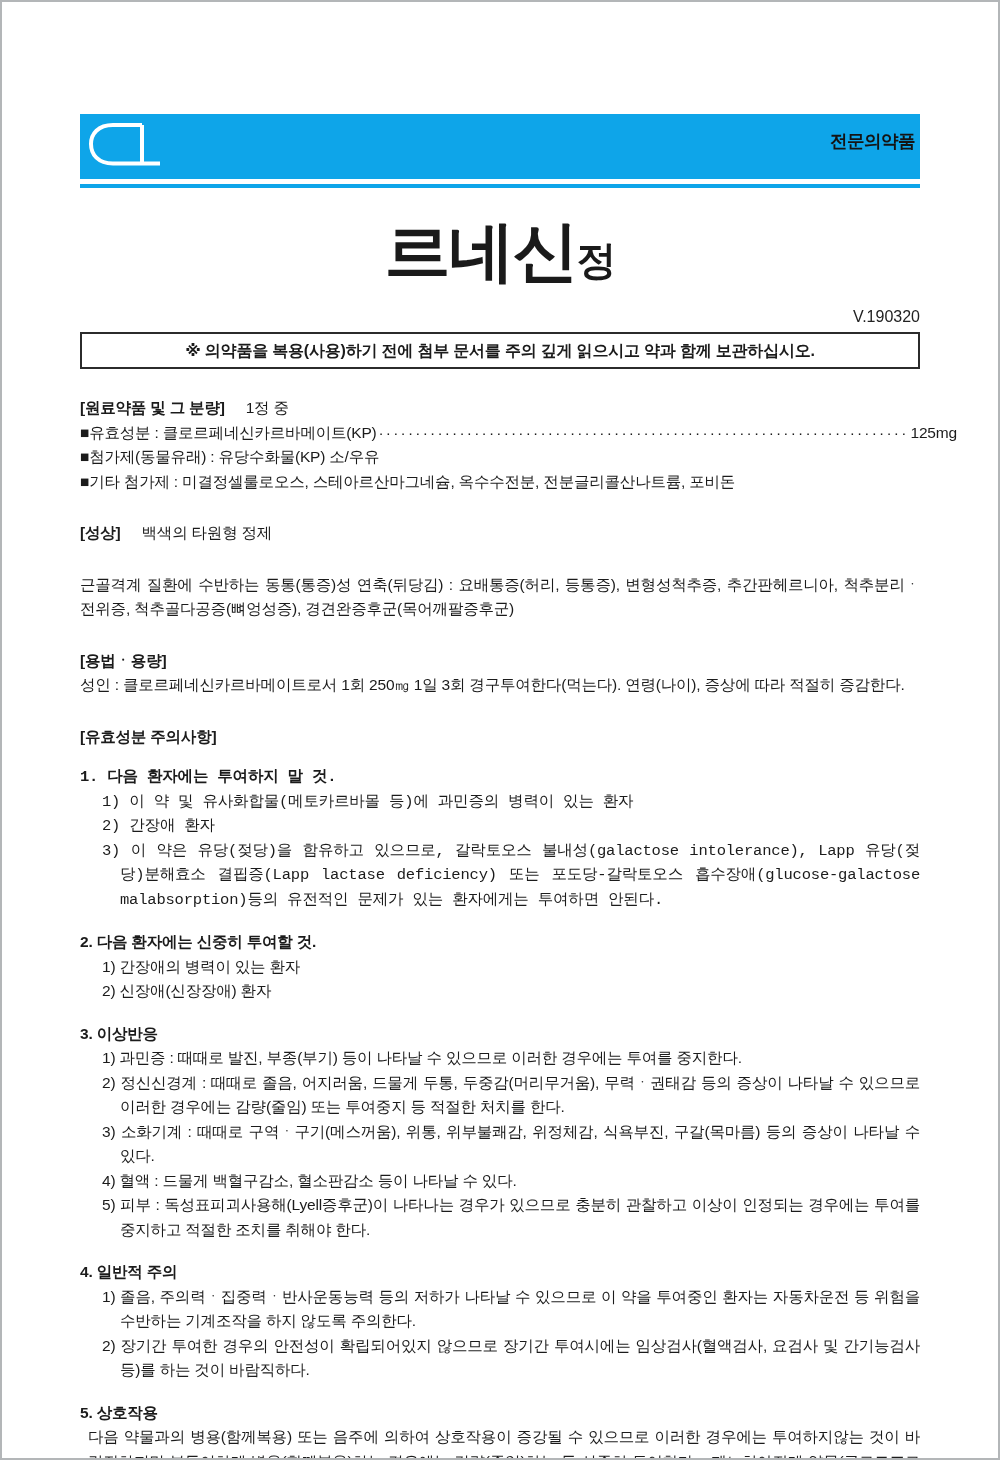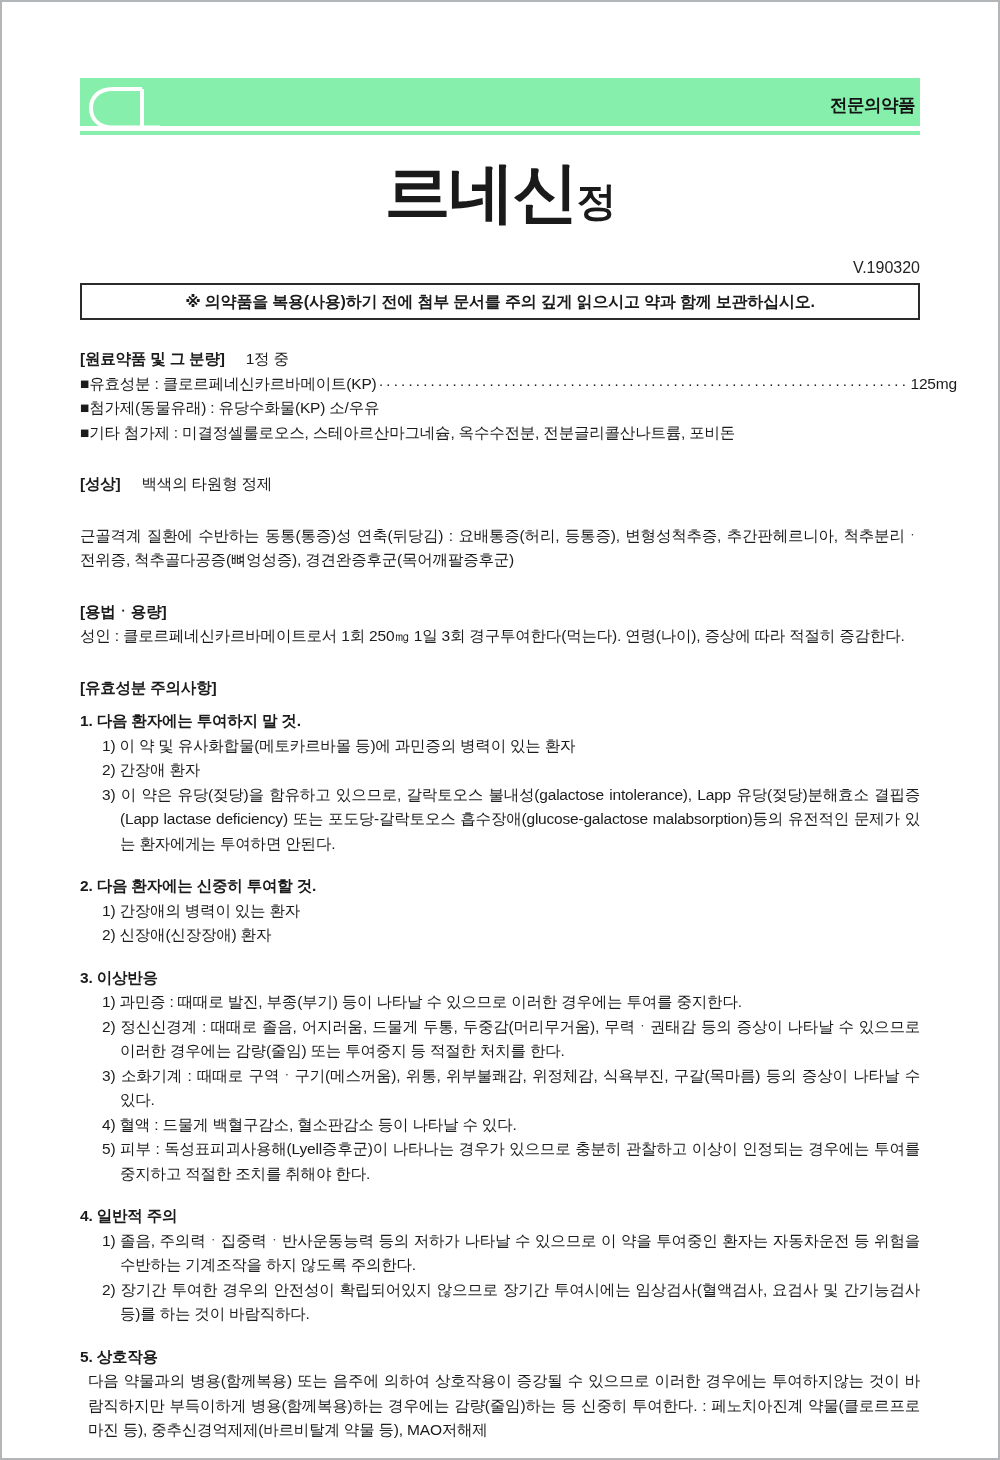--- a/index.html
+++ b/index.html
@@ -16,63 +16,63 @@
   }
   .content {
     padding: 0 78px;
     font-size: 15.5px;
     line-height: 24.5px;
     letter-spacing: -0.2px;
   }
   
   .header-bar {
     position: relative;
-    margin-top: 76px;
-    height: 57px;
-    background: #86efac;
+    margin-top: 112px;
+    height: 74px;
+    background: #0ea5e9;
   }
   .header-stripe {
     position: absolute;
     left: 0; right: 0;
     bottom: 4px;
     height: 5px;
     background: #ffffff;
   }
   .logo-svg { position: absolute; left: 8px; top: 7px; }
   .badge {
     position: absolute;
     right: 5px;
     top: 15px;
     font-size: 17.5px;
     font-weight: 700;
     color: #141414;
     letter-spacing: -0.5px;
   }
   
-  .title-row { text-align: center; margin-top: 18px; line-height: 78px; white-space: nowrap; }
+  .title-row { text-align: center; margin-top: 24px; line-height: 78px; white-space: nowrap; }
   .title-main { font-size: 66px; font-weight: 700; letter-spacing: -2px; color: #1a1a1a; }
   .title-suffix { font-size: 40px; font-weight: 700; letter-spacing: -1px; color: #1a1a1a; }
-  .version { text-align: right; font-size: 16px; line-height: 18px; margin-top: 10px; color: #222; letter-spacing: 0; }
+  .version { text-align: right; font-size: 16px; line-height: 18px; color: #222; letter-spacing: 0; }
   .warning-box {
     border: 2px solid #2b2b2b;
     margin-top: 6px;
     padding: 7px 6px;
     text-align: center;
     font-weight: 700;
     font-size: 16px;
     line-height: 19px;
   }
   
   .sec { margin-top: 27px; }
   .h { font-weight: 700; margin-right: 21px; }
   .just { text-align: justify; }
   .leader-line { white-space: nowrap; }
   .dots { letter-spacing: 2.2px; margin: 0 2px; }
   .group { margin-top: 18px; }
-  .group-first { margin-top: 9px; }
+  .group-first { margin-top: 16px; font-family: Liberation Mono, monospace; }
   .gtitle { font-weight: 700; }
   .pitem { padding-left: 40px; text-indent: -18px; text-align: justify; }
   .gbody { margin-left: 8px; text-align: justify; }
 </style>
 </head>
 <body>
 
 <div class="page">
   <div class="content">
 

